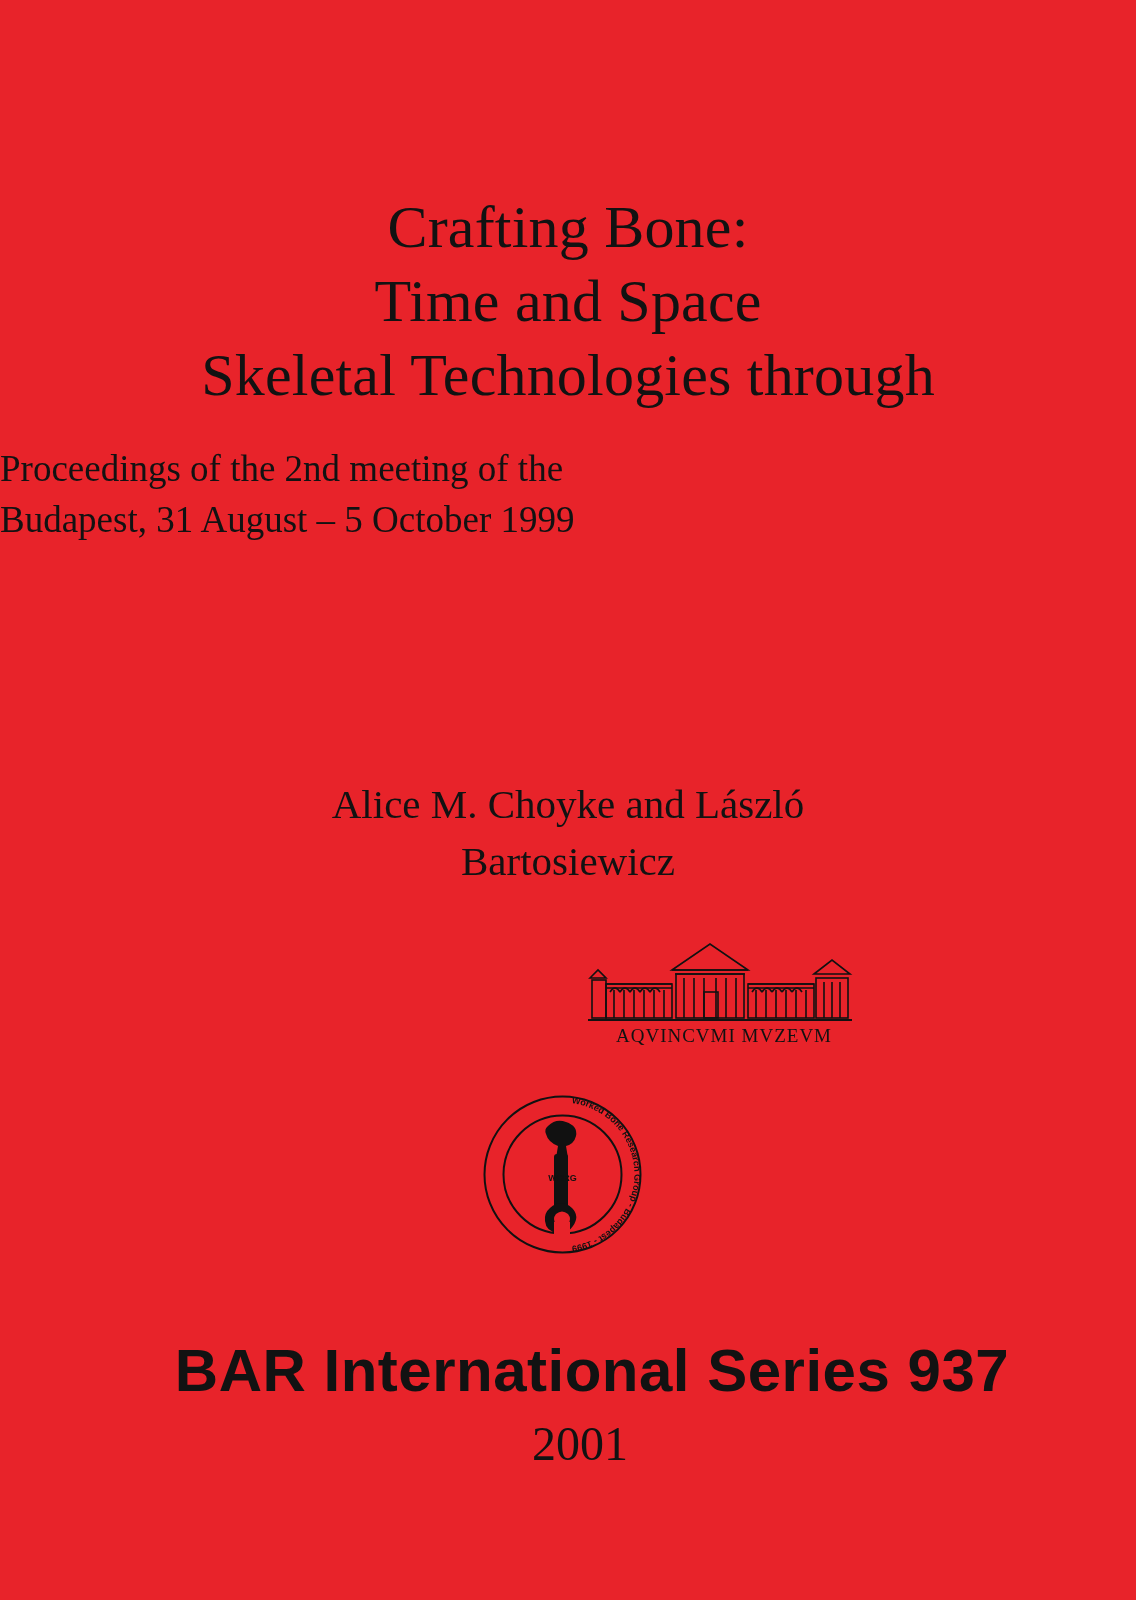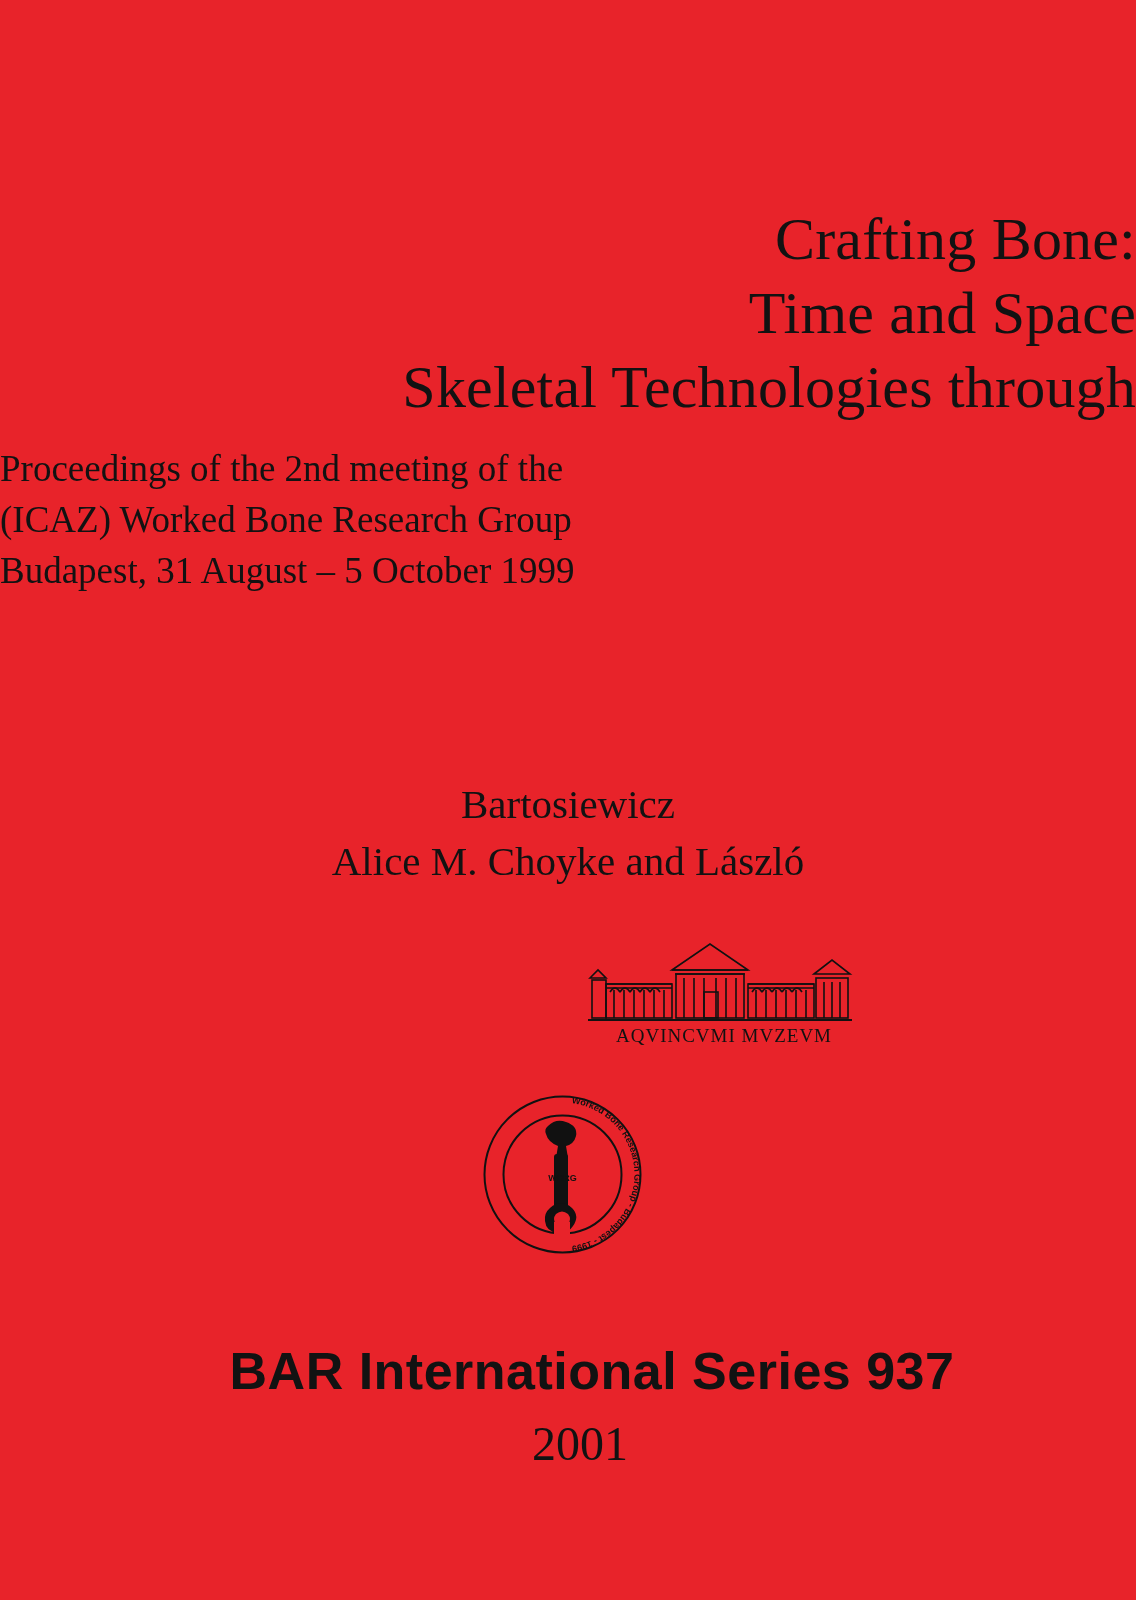--- a/index.html
+++ b/index.html
@@ -19,22 +19,21 @@
     width: 1136px;
     height: 1600px;
     position: relative;
     background: #e8232a;
   }
   .title-block {
     position: absolute;
     top: 190px;
     left: 0;
     width: 1136px;
-    text-align: right;
-    margin-top: 12px;
+    text-align: center;
   }
   .title-line {
     font-size: 60px;
     line-height: 74px;
     letter-spacing: 0.2px;
     color: #121212;
   }
   .subtitle-block {
     position: absolute;
     top: 443px;
@@ -96,21 +95,21 @@
     height: 185px;
   }
   .series-block {
     position: absolute;
     top: 1338px;
     left: 0;
     width: 1136px;
     text-align: center;
   }
   .series-line {
-    font-size: 52px;
+    font-size: 60px;
     font-weight: bold;
     line-height: 66px;
     font-family: "Liberation Sans", sans-serif;
     letter-spacing: 0.5px;
     color: #121212;
     padding-left: 48px;
   }
   .year-line {
     font-size: 48px;
     line-height: 64px;
@@ -129,28 +128,27 @@
 <div class="cover">
 
   <div class="title-block">
     <div class="title-line">Crafting Bone:</div>
     <div class="title-line">Time and Space</div>
     <div class="title-line">Skeletal Technologies through</div>
   </div>
 
   <div class="subtitle-block">
     <div class="subtitle-line">Proceedings of the 2nd meeting of the</div>
-    <div class="subtitle-line">(ICAZ) Worked Bone Research Group</div>
     <div class="subtitle-line">Budapest, 31 August – 5 October 1999</div>
   </div>
 
 
   <div class="editors">
+    <div class="editors-line">Alice M. Choyke and László</div>
     <div class="editors-line">Bartosiewicz</div>
-    <div class="editors-line">Alice M. Choyke and László</div>
   </div>
 
   <div class="logos">
 
 
     <div class="aquincum-logo">
       <svg viewBox="0 0 290 120" width="290" height="120" aria-hidden="true">
         <g class="ink-stroke" stroke-width="1.6">
 
           <path d="M92 40 L130 14 L168 40 Z"></path>

